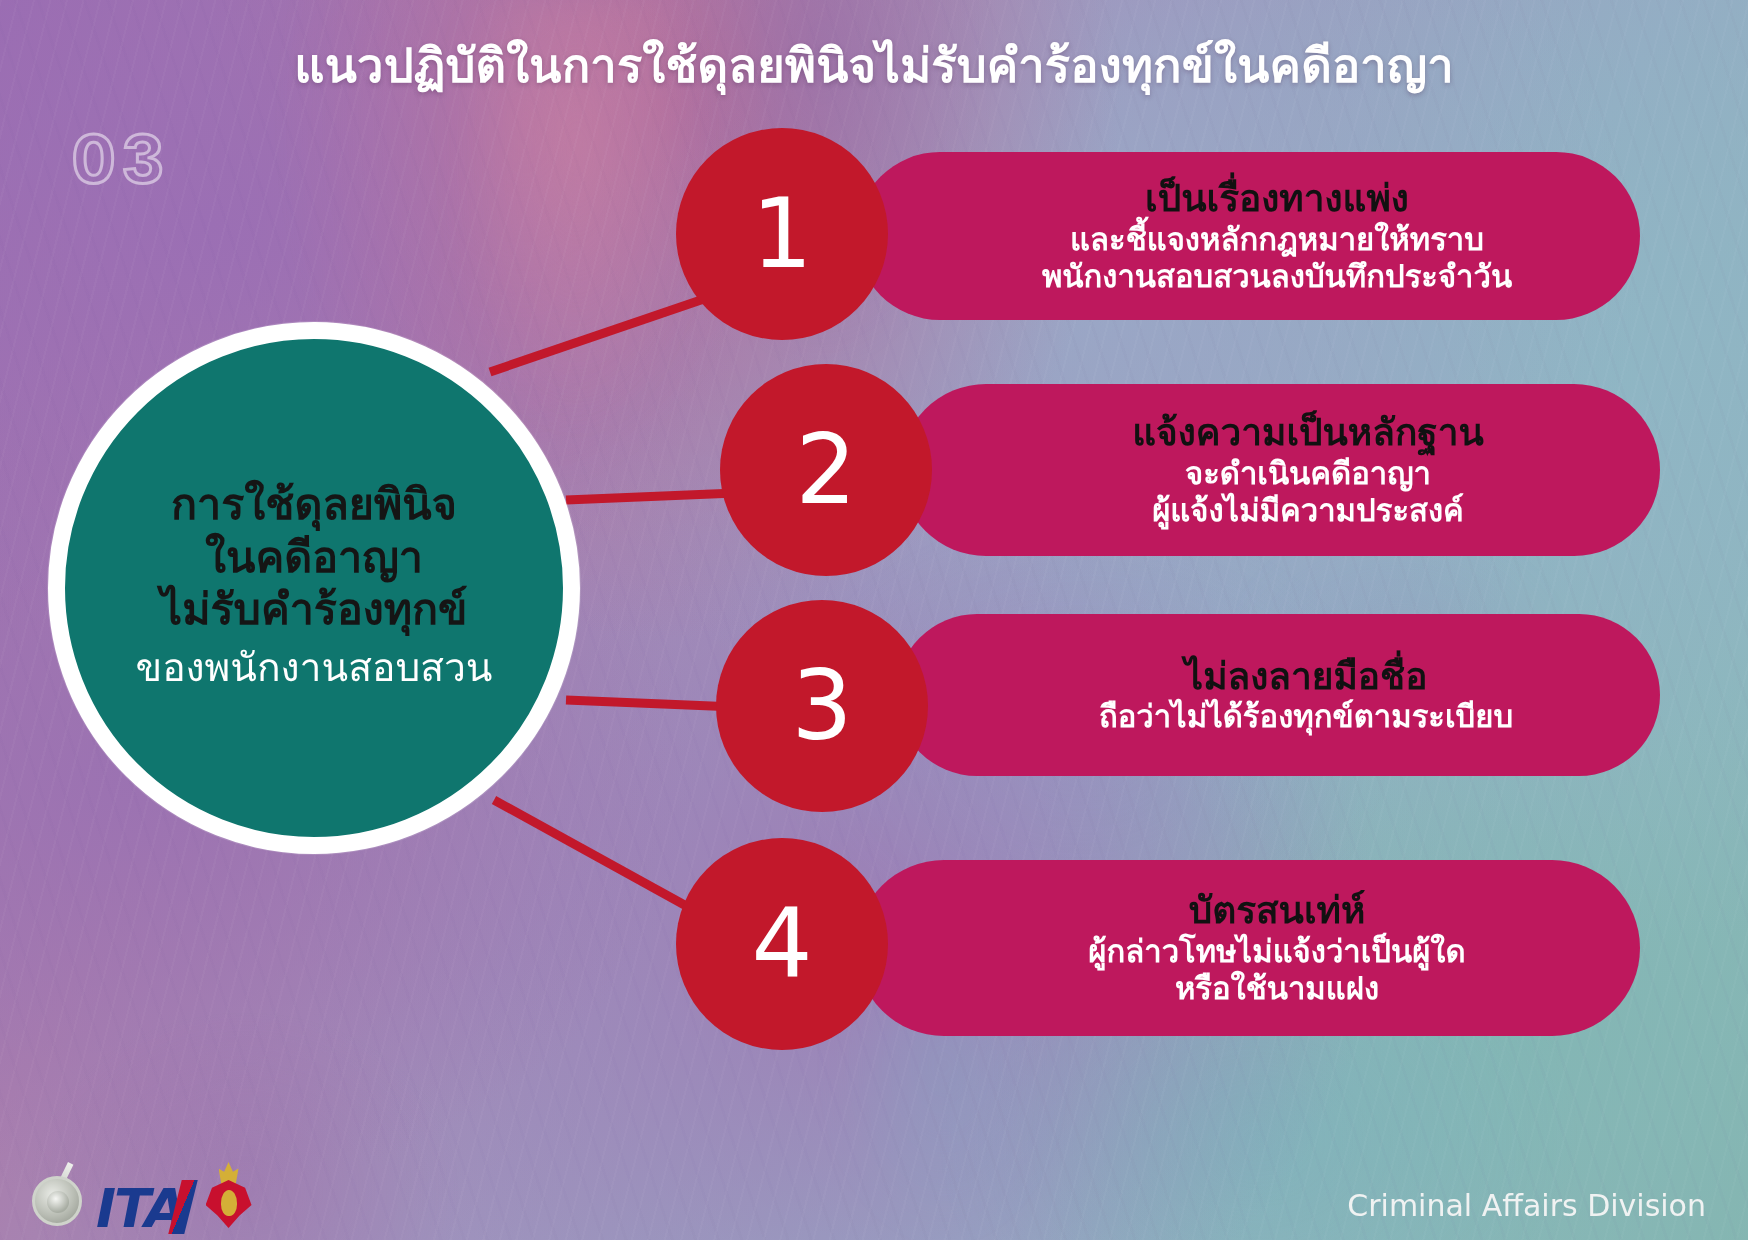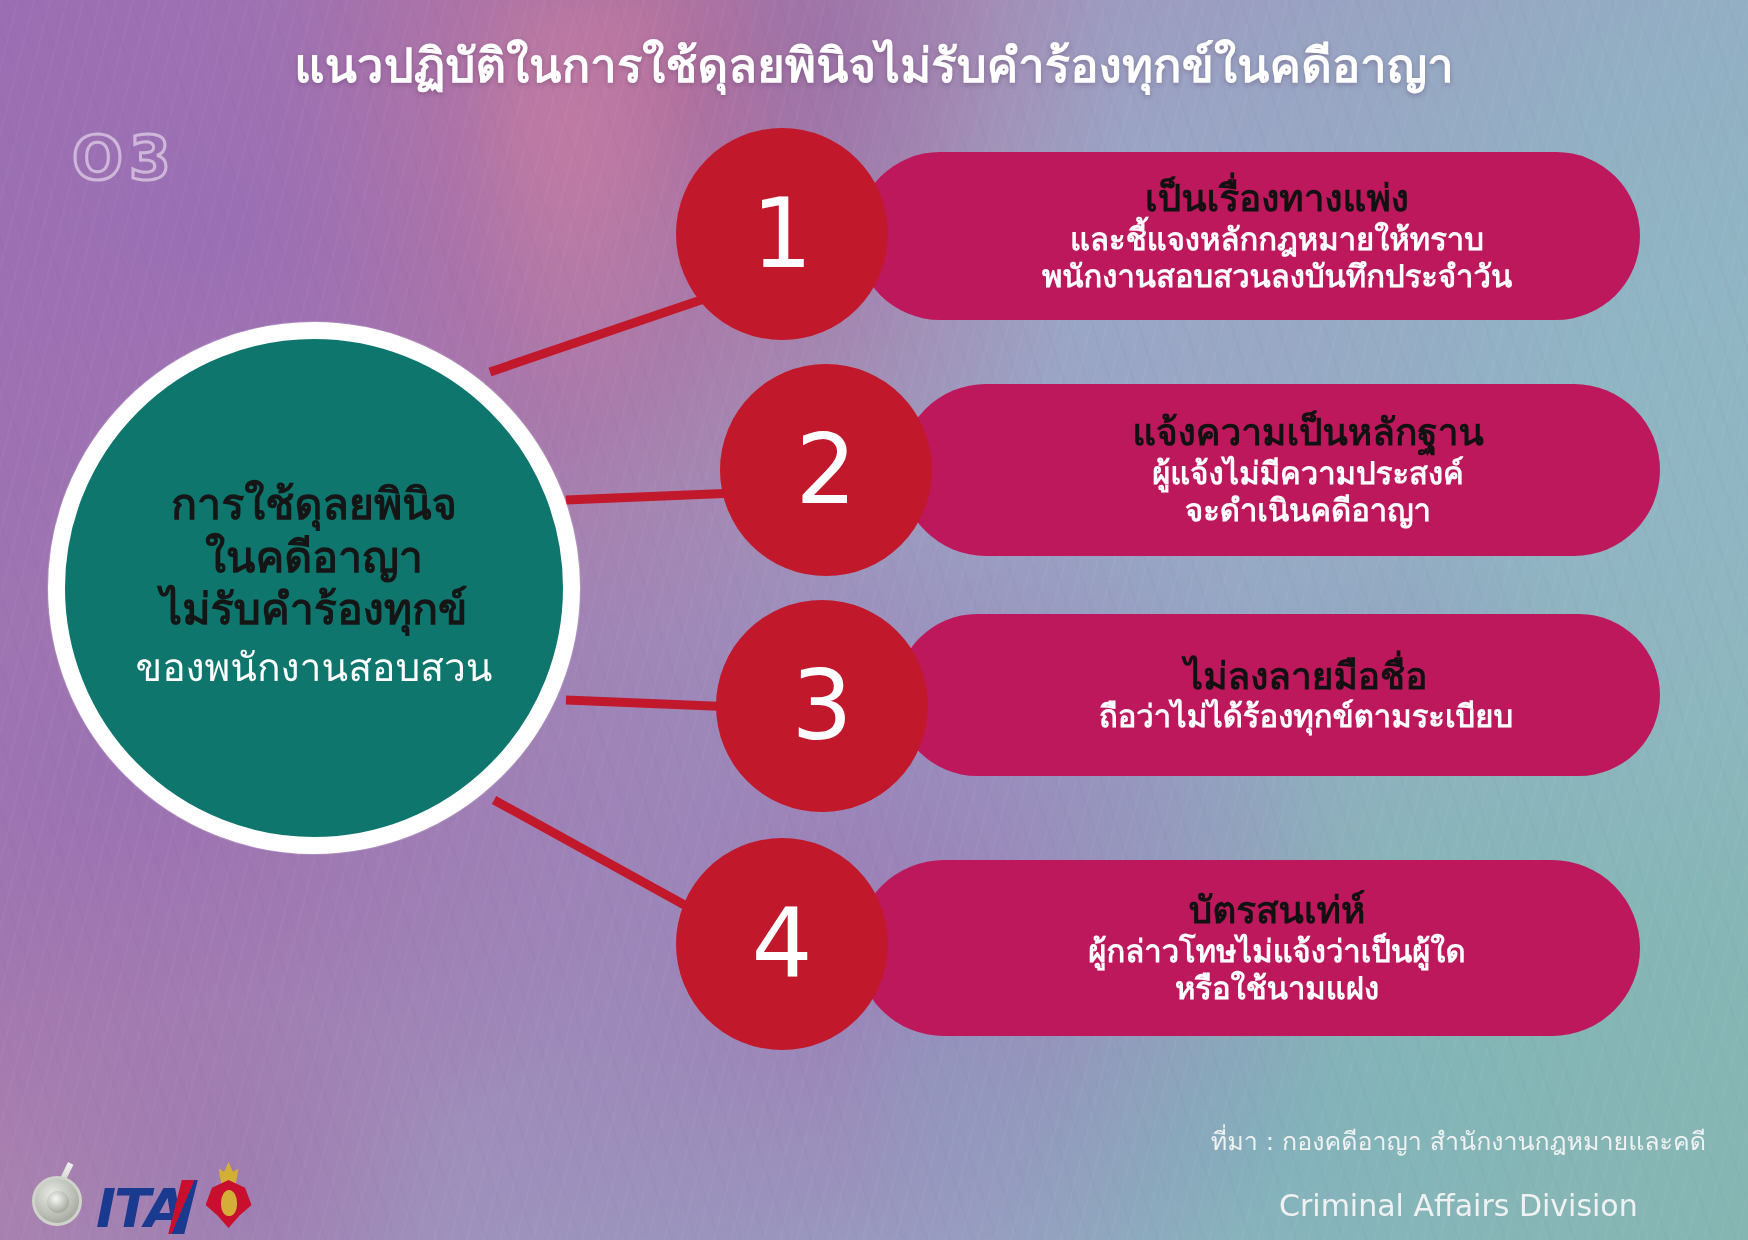--- a/index.html
+++ b/index.html
@@ -56,25 +56,26 @@
     font-size:47px;
     font-weight:bold;
     letter-spacing:.2px;
     text-shadow:0 2px 5px rgba(60,30,70,.28);
     white-space:nowrap;
   }
 
   
   #watermark {
     position:absolute; left:72px; top:128px;
-    font-size:60px; font-weight:bold;
+    font-size:72px; font-weight:bold;
     color:transparent;
     -webkit-text-stroke:3px rgba(255,255,255,.5);
     letter-spacing:6px;
     line-height:1;
+    font-family:Liberation Mono, monospace;
   }
 
   
   #lines { position:absolute; inset:0; }
 
   
   #hub {
     position:absolute; left:48px; top:322px;
     width:532px; height:532px;
     border-radius:50%;
@@ -233,22 +234,22 @@
     <div class="head">เป็นเรื่องทางแพ่ง</div>
     <div class="desc">และชี้แจงหลักกฎหมายให้ทราบ</div>
     <div class="desc">พนักงานสอบสวนลงบันทึกประจำวัน</div>
   </div>
   <div class="bubble">1</div>
 </div>
 
 <div class="item" style="left:720px; top:364px;">
   <div class="pill" style="top:20px; width:760px; height:172px; padding-left:56px;">
     <div class="head">แจ้งความเป็นหลักฐาน</div>
+    <div class="desc">จะดำเนินคดีอาญา</div>
     <div class="desc">ผู้แจ้งไม่มีความประสงค์</div>
-    <div class="desc">จะดำเนินคดีอาญา</div>
   </div>
   <div class="bubble">2</div>
 </div>
 
 <div class="item" style="left:716px; top:600px;">
   <div class="pill" style="top:14px; width:764px; height:162px; padding-left:56px;">
     <div class="head">ไม่ลงลายมือชื่อ</div>
     <div class="desc">ถือว่าไม่ได้ร้องทุกข์ตามระเบียบ</div>
   </div>
   <div class="bubble">3</div>
@@ -257,21 +258,20 @@
 <div class="item" style="left:676px; top:838px;">
   <div class="pill" style="top:22px; width:784px; height:176px; padding-left:58px;">
     <div class="head">บัตรสนเท่ห์</div>
     <div class="desc">ผู้กล่าวโทษไม่แจ้งว่าเป็นผู้ใด</div>
     <div class="desc">หรือใช้นามแฝง</div>
   </div>
   <div class="bubble">4</div>
 </div>
 
 <div id="credit">
-  <div class="l1">ที่มา : กองคดีอาญา สำนักงานกฎหมายและคดี</div>
   <div class="l2">Criminal Affairs Division</div>
 </div>
 
 <div id="logos">
   <div class="emblem">
     <div class="sword"></div>
     <div class="disc"></div>
   </div>
   <div class="ita">
     <span class="word">ITA</span>

